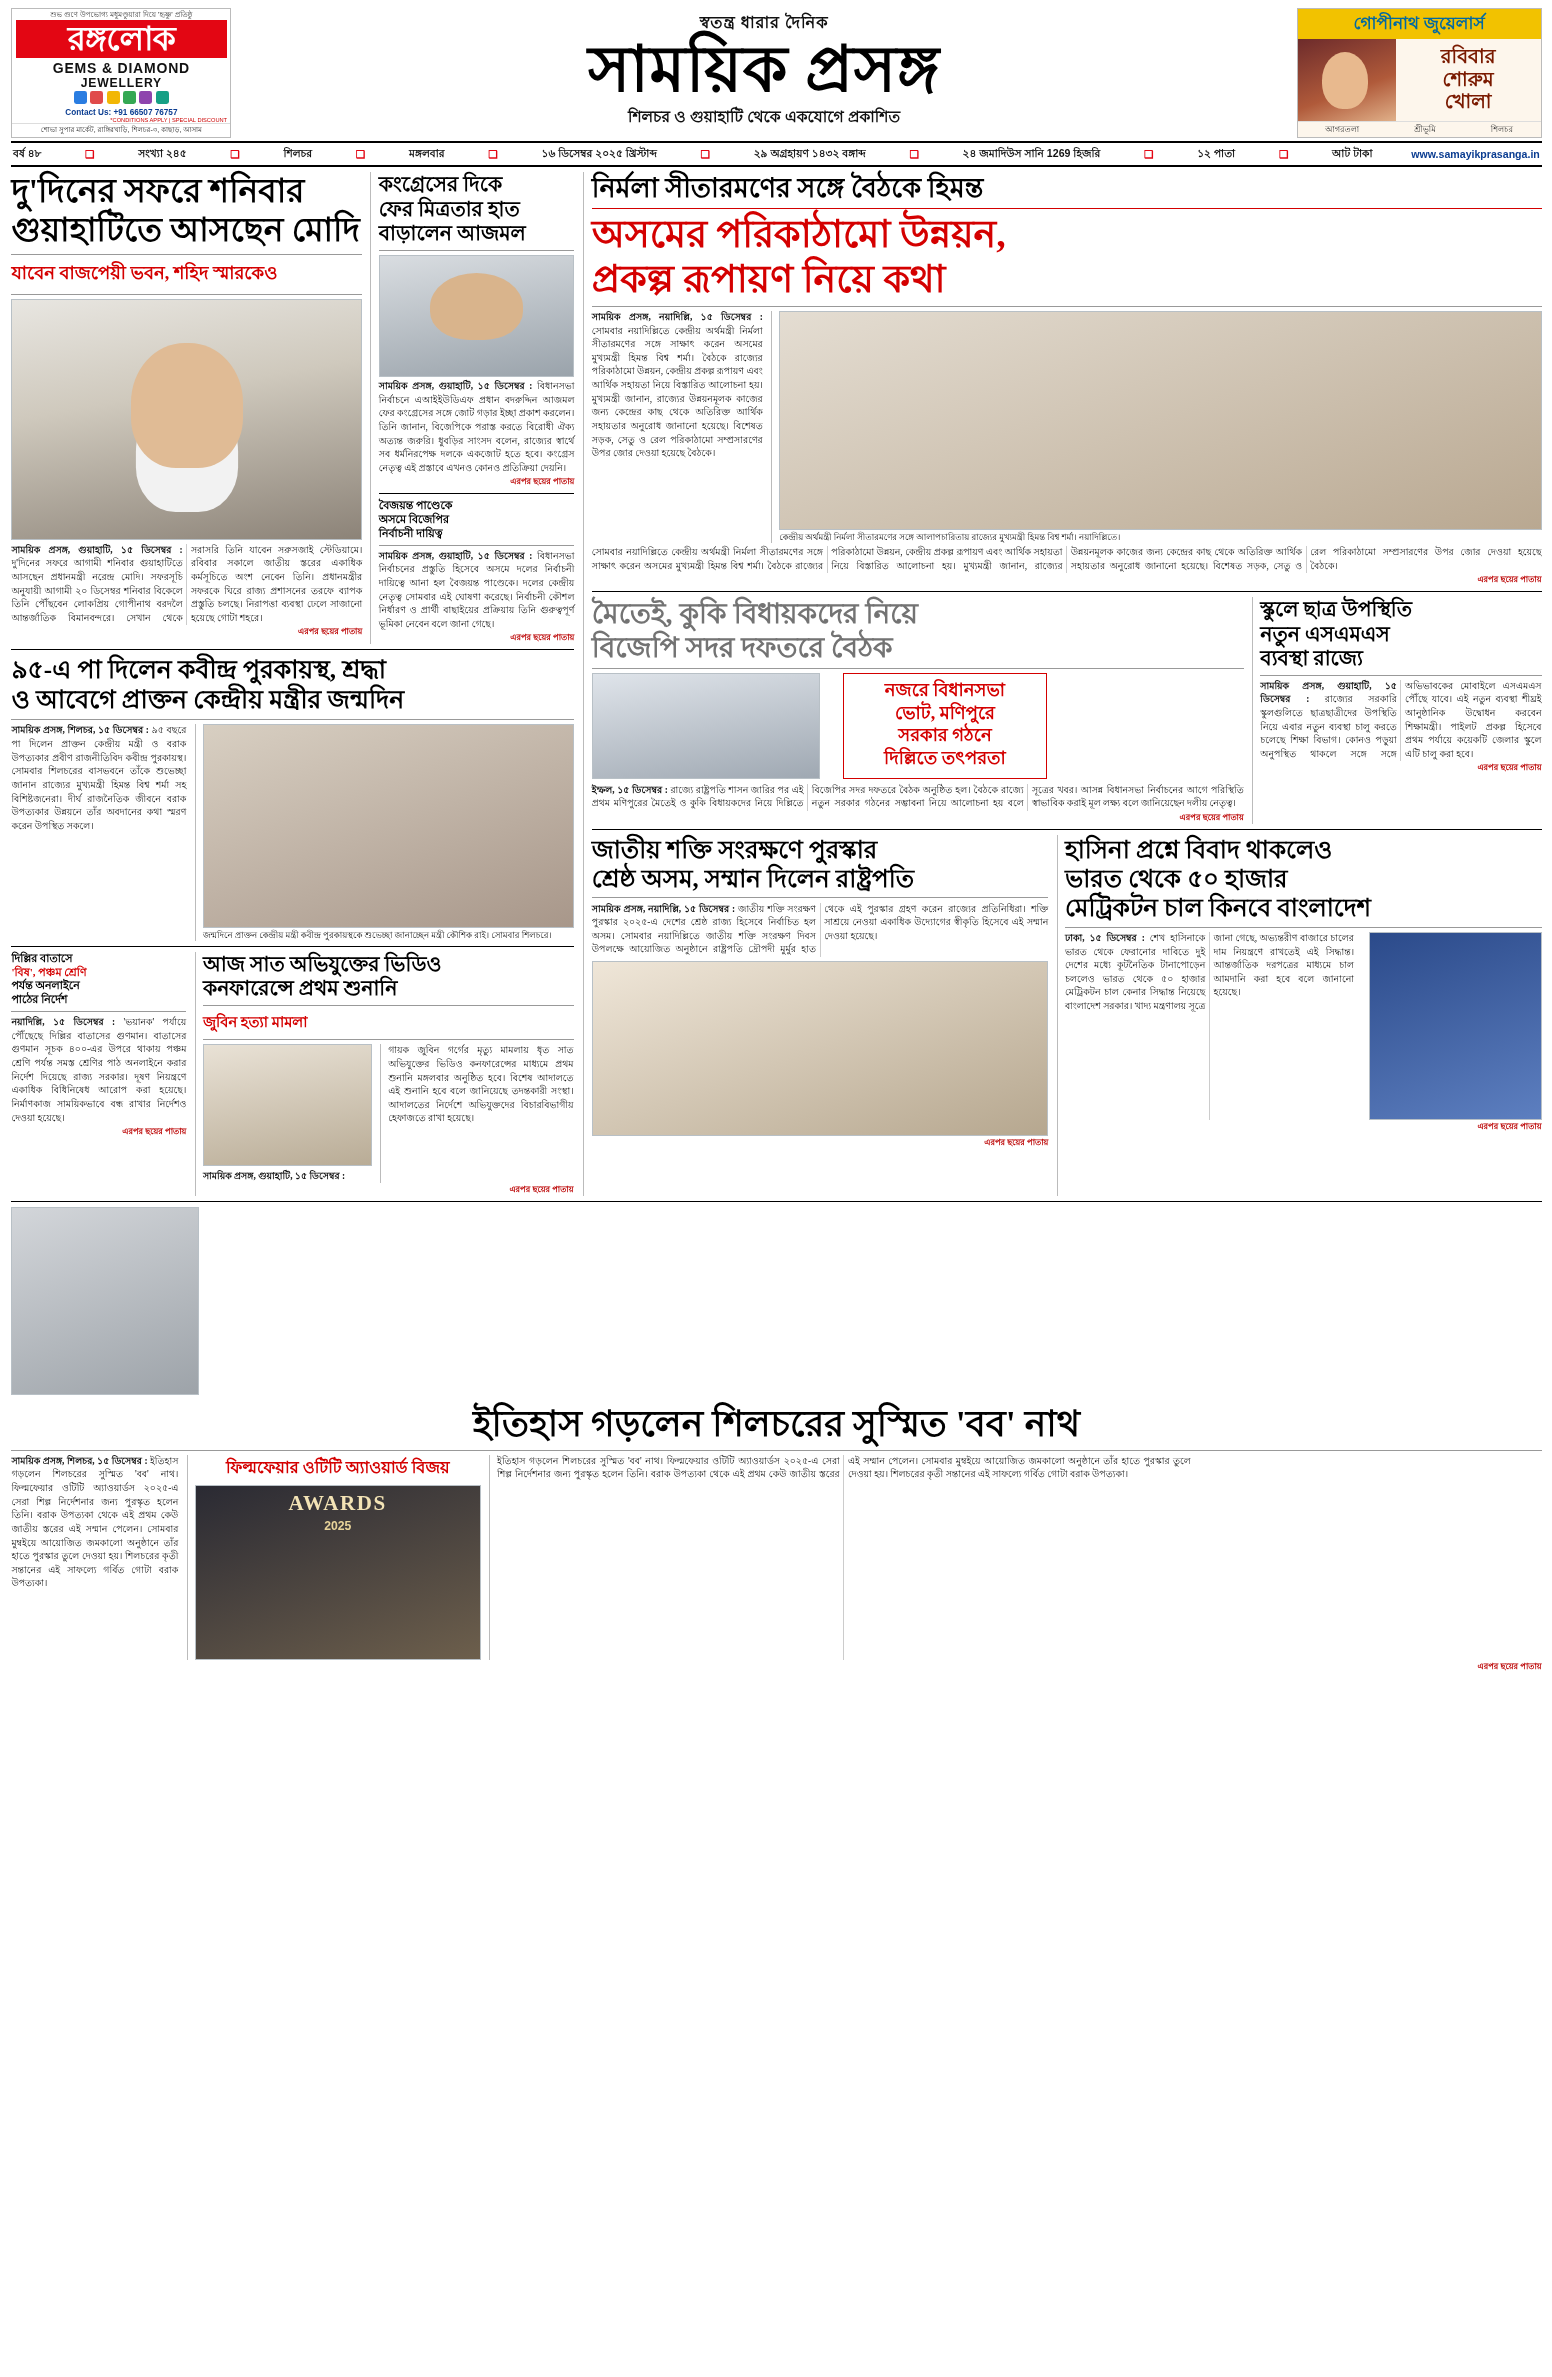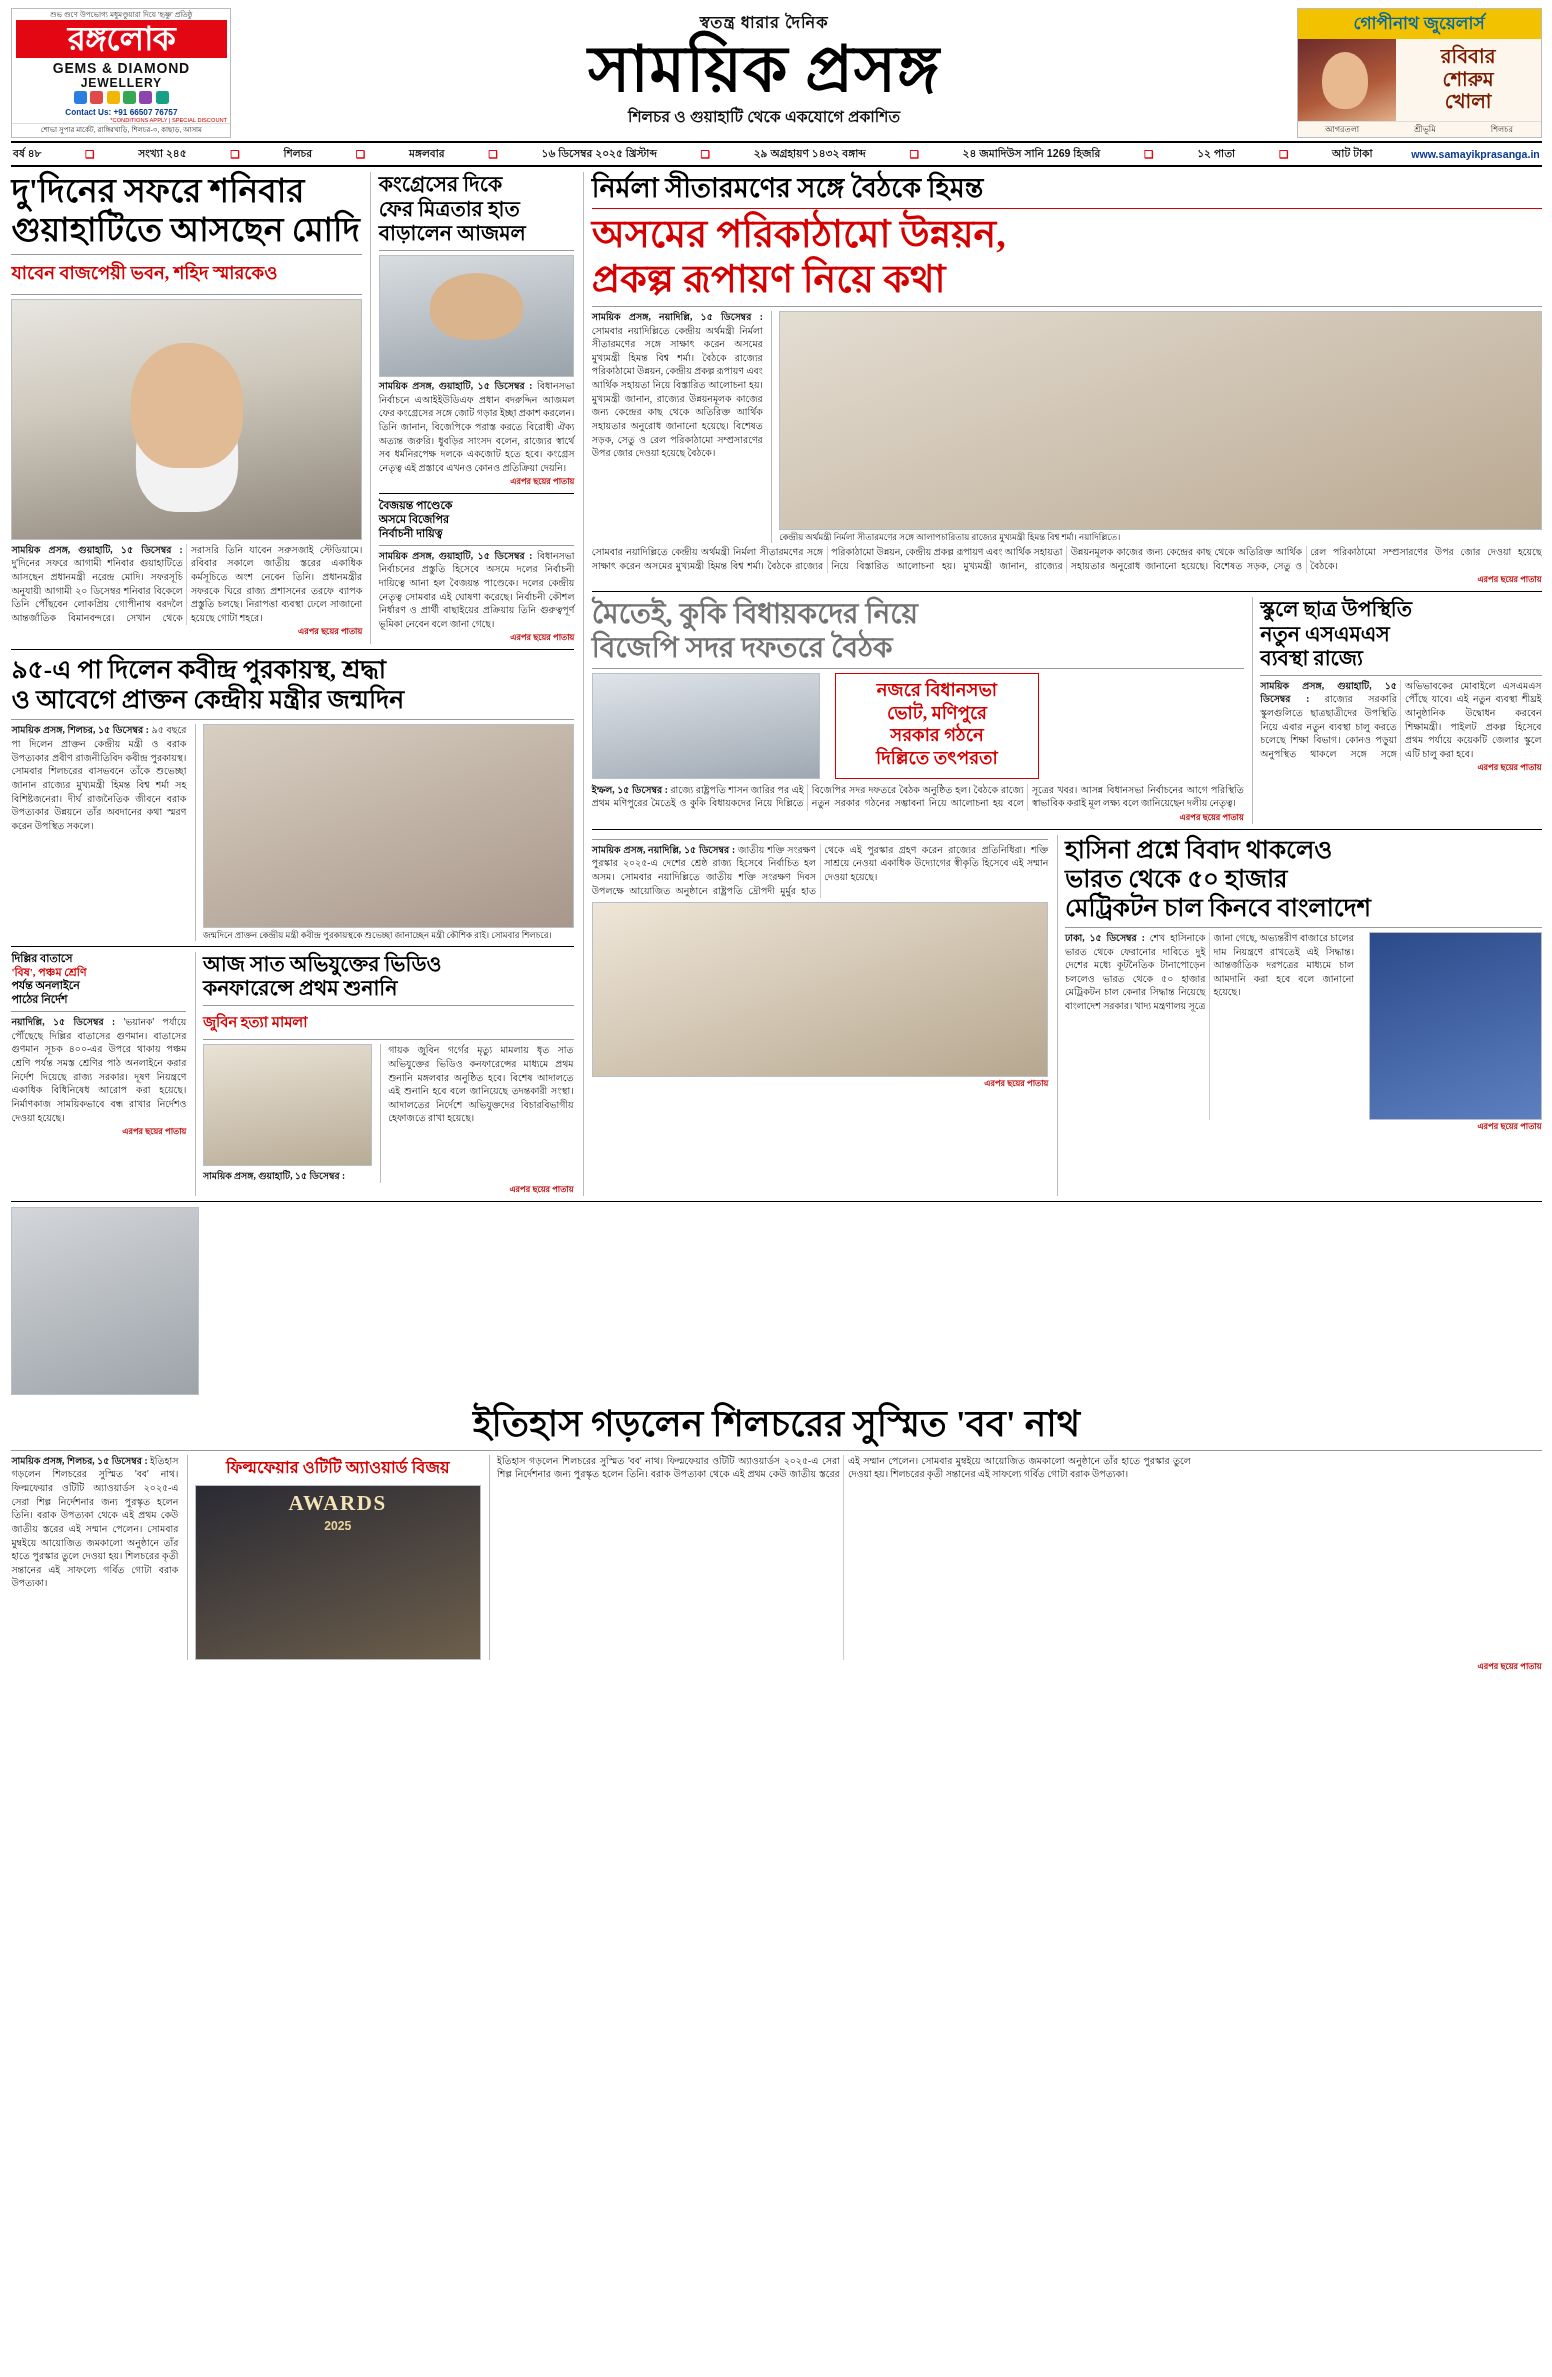--- a/index.html
+++ b/index.html
@@ -509,21 +509,21 @@
         <div style="width:653px;">
           <div class="hl-l" style="font-size:28px;color:#737373;">
             <div>মৈতেই, কুকি বিধায়কদের নিয়ে</div>
             <div>বিজেপি সদর দফতরে বৈঠক</div>
           </div>
           <hr class="hr-thin">
           <div class="flexrow">
             <div style="width:228px;">
               <div class="photo ph-suit" style="height:106px;"></div>
             </div>
-            <div style="width:204px;margin-left:7px;" class="boxred">
+            <div style="width:204px;margin-left:15px;" class="boxred">
               <div>নজরে বিধানসভা</div>
               <div>ভোট, মণিপুরে</div>
               <div>সরকার গঠনে</div>
               <div>দিল্লিতে তৎপরতা</div>
             </div>
           </div>
           <div class="body-txt cols3" style="margin-top:4.1px;">
             <span class="dateline">ইম্ফল, ১৫ ডিসেম্বর :</span>
             <span>রাজ্যে রাষ্ট্রপতি শাসন জারির পর এই প্রথম মণিপুরের মৈতেই ও কুকি বিধায়কদের নিয়ে দিল্লিতে বিজেপির সদর দফতরে বৈঠক অনুষ্ঠিত হল। বৈঠকে রাজ্যে নতুন সরকার গঠনের সম্ভাবনা নিয়ে আলোচনা হয় বলে সূত্রের খবর। আসন্ন বিধানসভা নির্বাচনের আগে পরিস্থিতি স্বাভাবিক করাই মূল লক্ষ্য বলে জানিয়েছেন দলীয় নেতৃত্ব।</span>
           </div>
@@ -542,20 +542,24 @@
             <span>রাজ্যের সরকারি স্কুলগুলিতে ছাত্রছাত্রীদের উপস্থিতি নিয়ে এবার নতুন ব্যবস্থা চালু করতে চলেছে শিক্ষা বিভাগ। কোনও পড়ুয়া অনুপস্থিত থাকলে সঙ্গে সঙ্গে অভিভাবকের মোবাইলে এসএমএস পৌঁছে যাবে। এই নতুন ব্যবস্থা শীঘ্রই আনুষ্ঠানিক উদ্বোধন করবেন শিক্ষামন্ত্রী। পাইলট প্রকল্প হিসেবে প্রথম পর্যায়ে কয়েকটি জেলার স্কুলে এটি চালু করা হবে।</span>
           </div>
           <div class="contd">এরপর ছয়ের পাতায়</div>
         </div>
       </div>
 
       <hr class="hr-black">
 
       <div class="flexrow" style="flex:1;">
         <div style="width:457px;">
+          <div class="hl-l" style="font-size:24.5px;">
+            <div>জাতীয় শক্তি সংরক্ষণে পুরস্কার</div>
+            <div>শ্রেষ্ঠ অসম, সম্মান দিলেন রাষ্ট্রপতি</div>
+          </div>
           <hr class="hr-thin">
           <div class="body-txt cols2">
             <span class="dateline">সাময়িক প্রসঙ্গ, নয়াদিল্লি, ১৫ ডিসেম্বর :</span>
             <span>জাতীয় শক্তি সংরক্ষণ পুরস্কার ২০২৫-এ দেশের শ্রেষ্ঠ রাজ্য হিসেবে নির্বাচিত হল অসম। সোমবার নয়াদিল্লিতে জাতীয় শক্তি সংরক্ষণ দিবস উপলক্ষে আয়োজিত অনুষ্ঠানে রাষ্ট্রপতি দ্রৌপদী মুর্মুর হাত থেকে এই পুরস্কার গ্রহণ করেন রাজ্যের প্রতিনিধিরা। শক্তি সাশ্রয়ে নেওয়া একাধিক উদ্যোগের স্বীকৃতি হিসেবে এই সম্মান দেওয়া হয়েছে।</span>
           </div>
           <div class="photo ph-award" style="height:175px;margin-top:4.1px;"></div>
           <div class="contd">এরপর ছয়ের পাতায়</div>
         </div>
 
         <div style="width:485px;border-left:0.8px solid #bbb;padding-left:7.3px;">

